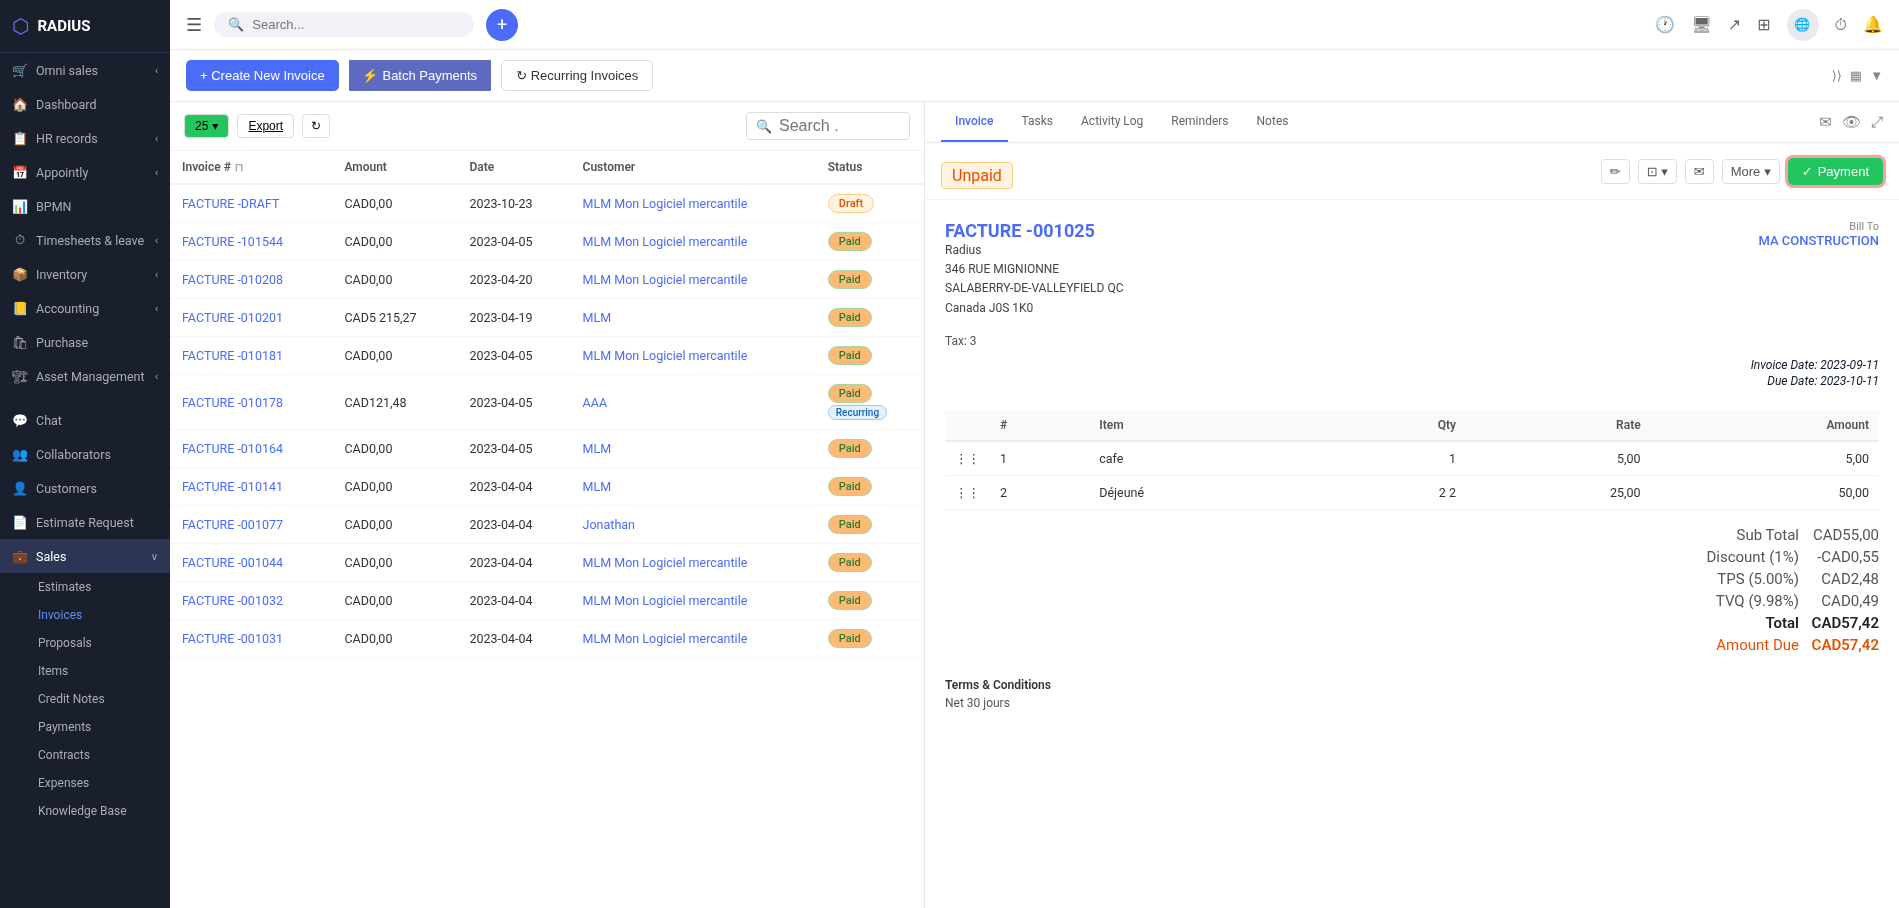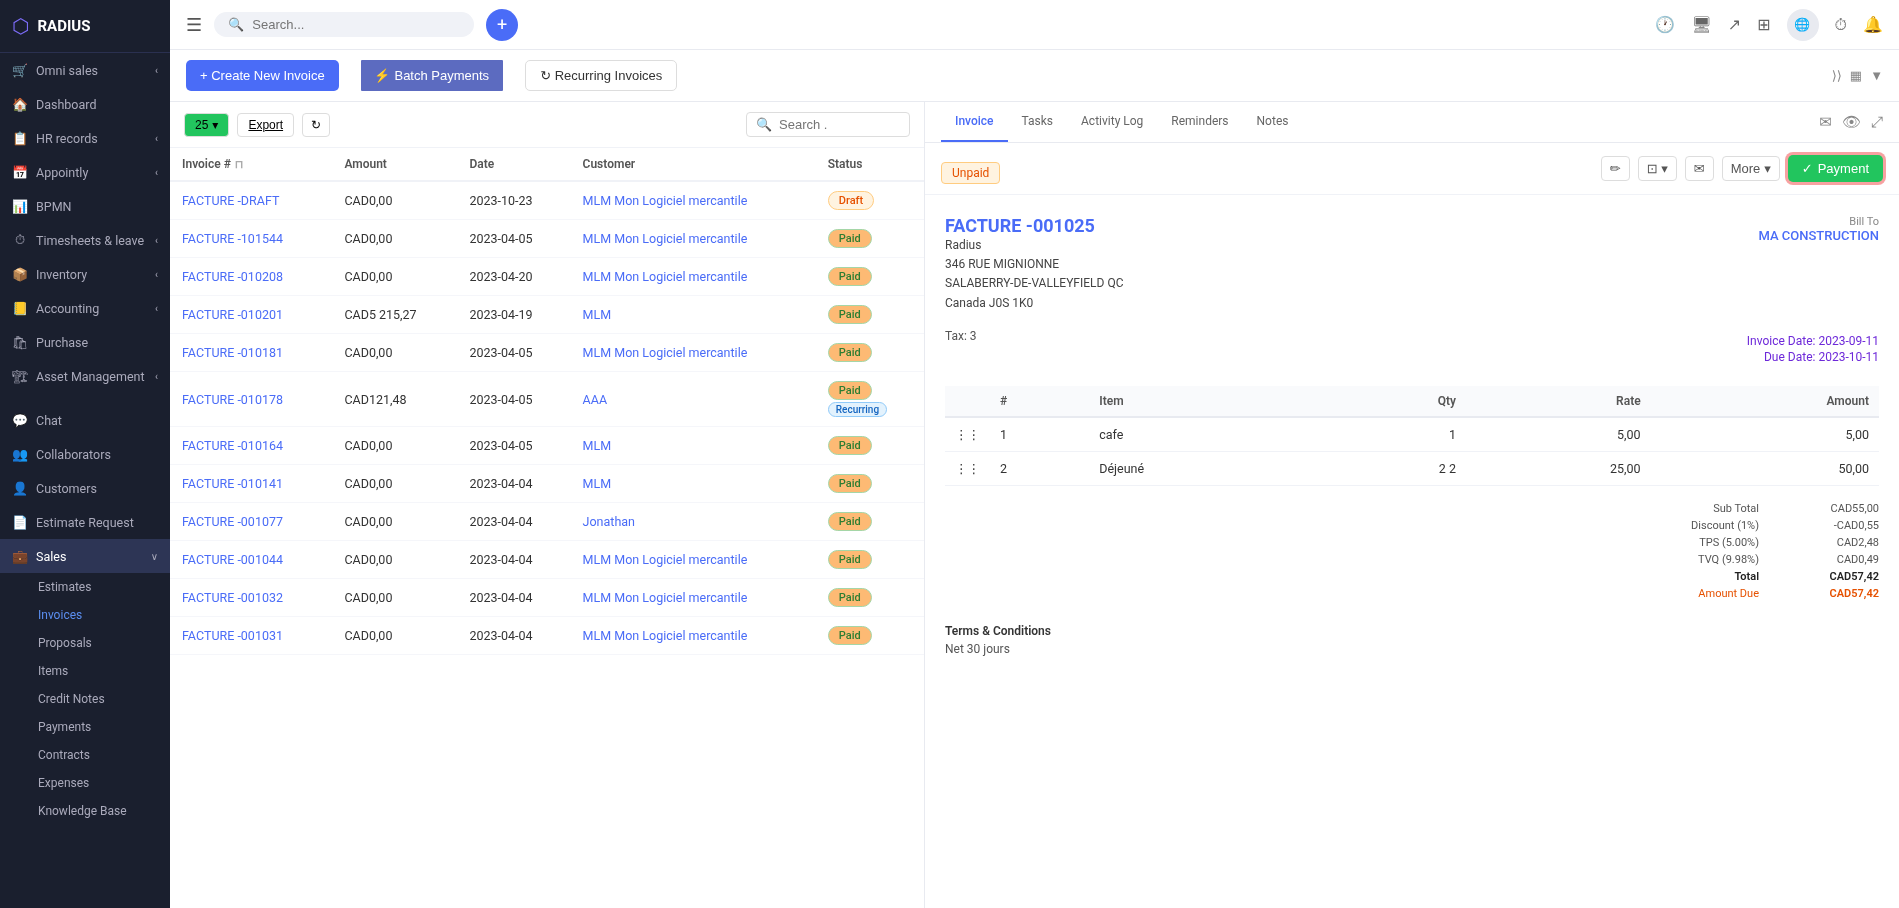--- a/index.html
+++ b/index.html
@@ -28,83 +28,83 @@
     .hamburger { font-size: 18px; cursor: pointer; color: #555; }
     .search-bar { display: flex; align-items: center; background: #f0f2f7; border-radius: 20px; padding: 5px 14px; gap: 8px; width: 260px; }
     .search-bar input { border: none; background: transparent; outline: none; font-size: 13px; color: #555; width: 180px; }
     .search-icon { color: #888; }
     .plus-btn { width: 32px; height: 32px; background: #4a6cf7; border-radius: 50%; display: flex; align-items: center; justify-content: center; color: white; font-size: 18px; cursor: pointer; }
     .topnav-right { margin-left: auto; display: flex; align-items: center; gap: 16px; color: #666; }
     .topnav-right span { cursor: pointer; font-size: 16px; }
     .nav-icon-circle { width: 32px; height: 32px; border-radius: 50%; background: #e8eaf0; display: flex; align-items: center; justify-content: center; cursor: pointer; }
 
     
-    .toolbar { background: white; padding: 10px 16px; display: flex; align-items: center; gap: 22px; border-bottom: 1px solid #e8eaf0; }
+    .toolbar { background: white; padding: 10px 16px; display: flex; align-items: center; gap: 10px; border-bottom: 1px solid #e8eaf0; }
     .btn-create { background: #4a6cf7; color: white; border: none; border-radius: 5px; padding: 8px 14px; cursor: pointer; display: flex; align-items: center; gap: 6px; font-size: 13px; font-weight: 500; }
     .btn-batch { background: #5c6bc0; color: white; border: none; border-radius: 1px; padding: 8px 14px; cursor: pointer; display: flex; align-items: center; gap: 6px; font-size: 13px; font-weight: 500; }
     .btn-recurring { background: white; color: #333; border: 1px solid #ddd; border-radius: 5px; padding: 7px 14px; cursor: pointer; display: flex; align-items: center; gap: 6px; font-size: 13px; }
 
     
     .content-area { display: flex; flex: 1; overflow: hidden; }
 
     
     .list-panel { width: 755px; flex-shrink: 0; display: flex; flex-direction: column; border-right: 1px solid #e8eaf0; background: white; overflow: hidden; }
     .list-controls { display: flex; align-items: center; gap: 8px; padding: 10px 14px; border-bottom: 1px solid #f0f2f7; }
     .per-page-btn { border: 1px solid #ddd; background: #22c55e; border-radius: 4px; padding: 4px 10px; font-size: 12px; cursor: pointer; display: flex; align-items: center; gap: 4px; }
     .export-btn { border: 1px solid #ddd; background: white; border-radius: 4px; padding: 4px 10px; font-size: 12px; cursor: pointer; text-decoration: underline; }
     .refresh-btn { border: 1px solid #ddd; background: white; border-radius: 4px; padding: 4px 8px; font-size: 12px; cursor: pointer; }
     .list-search { margin-left: auto; display: flex; align-items: center; gap: 6px; border: 1px solid #ddd; border-radius: 4px; padding: 4px 10px; background: white; }
-    .list-search input { border: none; outline: none; font-size: 13px; width: 120px; }
+    .list-search input { border: none; outline: none; font-size: 16px; width: 120px; }
 
     
     .invoice-table { flex: 1; overflow-y: auto; }
     .invoice-table table { width: 100%; border-collapse: collapse; }
     .invoice-table th { padding: 9px 12px; text-align: left; font-size: 12px; font-weight: 600; color: #555; border-bottom: 2px solid #f0f2f7; background: white; position: sticky; top: 0; }
     .invoice-table td { padding: 9px 12px; font-size: 12.5px; color: #333; border-bottom: 1px solid #f5f6fa; }
     .invoice-link { color: #4a6cf7; cursor: pointer; text-decoration: none; }
     .badge { display: inline-block; padding: 2px 10px; border-radius: 12px; font-size: 11px; font-weight: 500; }
     .badge-draft { background: #fff3e0; color: #e65100; border: 1px solid #ffcc80; }
     .badge-paid { background: #fdba74; color: #2e7d32; border: 1px solid #a5d6a7; }
     .badge-recurring { background: #e3f2fd; color: #1565c0; border: 1px solid #90caf9; font-size: 10px; padding: 1px 7px; margin-top: 2px; display: inline-block; }
 
     
     .detail-panel { flex: 1; display: flex; flex-direction: column; background: white; overflow: hidden; }
     .detail-tabs { display: flex; align-items: center; padding: 0 16px; border-bottom: 1px solid #e8eaf0; background: white; }
     .detail-tab { padding: 12px 14px; font-size: 12px; color: #666; cursor: pointer; border-bottom: 2px solid transparent; white-space: nowrap; }
     .detail-tab.active { color: #4a6cf7; border-bottom: 2px solid #4a6cf7; font-weight: 500; }
     .detail-tab-icons { margin-left: auto; display: flex; gap: 10px; align-items: center; color: #888; }
     .detail-tab-icons span { cursor: pointer; font-size: 15px; }
     .detail-toolbar { display: flex; align-items: center; padding: 10px 16px; gap: 8px; border-bottom: 1px solid #f0f2f7; }
-    .unpaid-badge { background: #fff3e0; color: #e65100; border: 1px solid #ffcc80; border-radius: 4px; padding: 3px 10px; font-size: 12px; margin-top: 9px; }
+    .unpaid-badge { background: #fff3e0; color: #e65100; border: 1px solid #ffcc80; border-radius: 4px; padding: 3px 10px; font-size: 16px; margin-top: 9px; }
     .detail-toolbar-right { margin-left: auto; display: flex; align-items: center; gap: 8px; }
     .icon-btn { border: 1px solid #ddd; background: white; border-radius: 4px; padding: 4px 8px; cursor: pointer; font-size: 13px; color: #555; display: flex; align-items: center; gap: 4px; }
     .payment-btn { background: #22c55e; color: white; border: none; border-radius: 5px; padding: 6px 14px; cursor: pointer; font-size: 13px; font-weight: 500; display: flex; align-items: center; gap: 5px; box-shadow: 0 0 0 3px rgba(239,68,68,0.5); }
 
     
     .detail-content { flex: 1; overflow-y: auto; padding: 20px; }
     .invoice-header { display: flex; justify-content: space-between; align-items: flex-start; margin-bottom: 16px; }
     .invoice-number { font-size: 18px; font-weight: 700; color: #4a6cf7; }
     .bill-to-label { font-size: 11px; color: #888; text-align: right; }
     .bill-to-name { color: #4a6cf7; font-size: 13px; text-align: right; font-weight: 500; }
     .from-address { font-size: 12px; color: #444; line-height: 1.6; }
-    .invoice-meta { text-align: right; font-size: 12px; color: #6d28d9; margin-top: 5px; }
+    .invoice-meta { text-align: right; font-size: 12px; color: #0f172a; margin-top: 24px; font-style: italic; }
     .invoice-meta div { margin-bottom: 2px; }
     .tax-label { font-size: 12px; color: #555; }
 
     
     .items-table { width: 100%; border-collapse: collapse; margin-top: 20px; }
     .items-table th { padding: 8px 10px; font-size: 12px; font-weight: 600; color: #555; border-bottom: 2px solid #e8eaf0; text-align: left; background: #f9fafc; }
     .items-table th.right { text-align: right; }
     .items-table td { padding: 9px 10px; font-size: 12.5px; color: #333; border-bottom: 1px solid #f0f2f7; }
     .items-table td.right { text-align: right; }
     .drag-handle { color: #ccc; cursor: grab; }
 
     
     .totals-section { margin-top: 16px; display: flex; flex-direction: column; align-items: flex-end; gap: 4px; }
-    .total-row { display: flex; gap: 40px; font-size: 11px; color: #555; }
+    .total-row { display: flex; font-size: 15px; color: #555; }
     .total-row .label { text-align: right; min-width: 160px; }
     .total-row .value { text-align: right; min-width: 80px; }
     .total-row.bold { font-weight: 600; color: #222; }
     .total-row.amount-due .label { color: #e65100; }
     .total-row.amount-due .value { color: #e65100; font-weight: 600; }
 
     
     .terms-section { margin-top: 24px; font-size: 12px; color: #555; }
     .terms-section .terms-title { font-weight: 600; color: #333; margin-bottom: 4px; }
 

